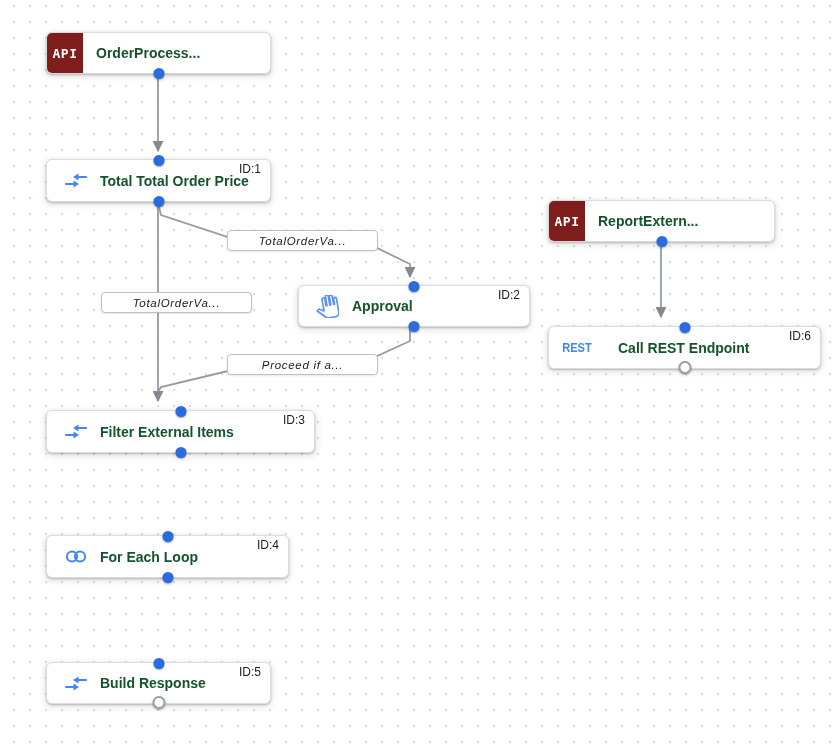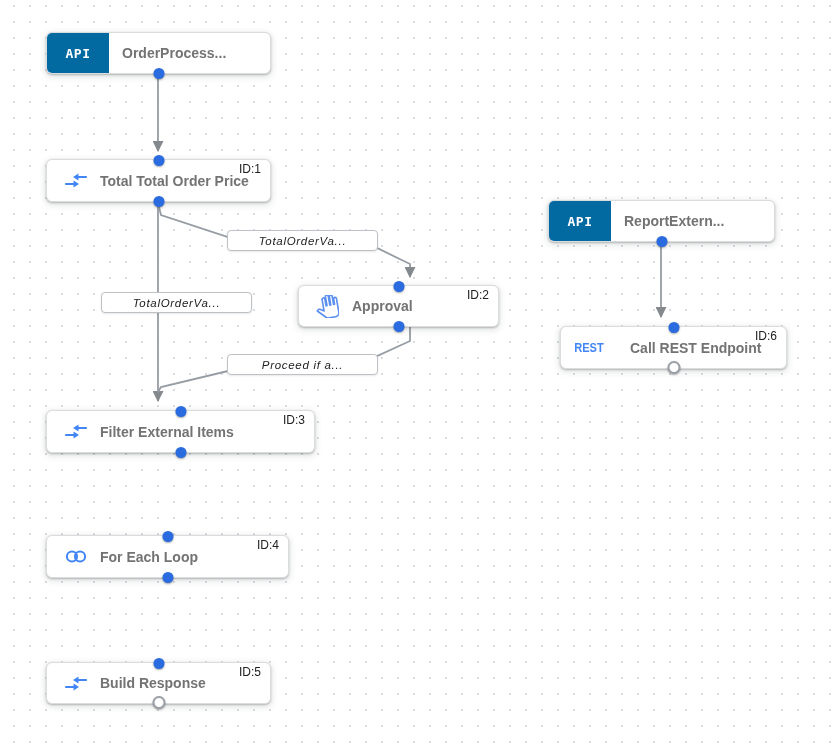--- a/index.html
+++ b/index.html
@@ -12,23 +12,23 @@
   }
   svg.edges{position:absolute;left:0;top:0;z-index:1;}
   .edge-path{fill:none;stroke:#969CA3;stroke-width:1.8px;}
 
   .node{
     position:absolute;z-index:3;background:#fff;
     border:1px solid #DADCE0;border-radius:6px;
     box-shadow:0 1px 2px rgba(60,64,67,.30),0 2px 6px 1px rgba(60,64,67,.15);
     display:flex;align-items:center;box-sizing:border-box;
   }
-  .node .title{font-size:14px;font-weight:700;color:#737373;white-space:nowrap;}
+  .node .title{font-size:14px;font-weight:700;color:#14532d;white-space:nowrap;}
   .trigger .badge{
-    width:62px;align-self:stretch;flex:none;background:#0369a1;
+    width:36px;align-self:stretch;flex:none;background:#7f1d1d;
     border-radius:5px 0 0 5px;color:#fff;display:flex;align-items:center;justify-content:center;
     font-family:"DejaVu Sans Mono",monospace;font-size:13px;font-weight:700;letter-spacing:.5px;
   }
   .trigger .title{margin-left:13px;}
   .id-label{position:absolute;top:2px;right:9px;font-size:12px;font-weight:400;color:#202124;}
   .icon-area{width:27px;margin:0 11px 0 15px;flex:none;display:flex;align-items:center;justify-content:center;}
   .rest-icon-area{width:38px;margin:0 22px 0 9px;}
   .rest-text{font-size:13.5px;font-weight:700;color:#4285F4;display:inline-block;transform:scaleX(.82);letter-spacing:0;}
 
   .dot{
@@ -85,21 +85,21 @@
         <path d="M9.5,8.6 L15,12 L9.5,15.4 Z" fill="#4285F4"></path>
         <path d="M22,5 H14" stroke="#4285F4" stroke-width="2.2" stroke-linecap="round" fill="none"></path>
         <path d="M14.5,1.6 L9,5 L14.5,8.4 Z" fill="#4285F4"></path>
       </svg>
     </span>
     <span class="title">Total Total Order Price</span>
     <span class="dot dot-top"></span>
     <span class="dot dot-bottom"></span>
   </div>
 
-  <div class="node task" style="left:298px;top:285px;width:201px;height:42px">
+  <div class="node task" style="left:298px;top:285px;width:232px;height:42px">
     <span class="id-label">ID:2</span>
     <span class="icon-area">
       <svg width="23" height="23" viewBox="0 0 24 24">
         <g transform="rotate(-10 12 14)">
           <path d="M23,5.5 V20 c0,2.2 -1.8,4 -4,4 h-7.3 c-1.08,0 -2.1,-0.43 -2.85,-1.19 L1,14.83 c0,0 1.26,-1.23 1.3,-1.25 c0.22,-0.19 0.49,-0.29 0.79,-0.29 c0.22,0 0.42,0.06 0.6,0.16 c0.04,0.01 4.31,2.46 4.31,2.46 V4 c0,-0.83 0.67,-1.5 1.5,-1.5 S11,3.17 11,4 v7 h1 V1.5 c0,-0.83 0.67,-1.5 1.5,-1.5 S15,0.67 15,1.5 V11 h1 V2.5 c0,-0.83 0.67,-1.5 1.5,-1.5 s1.5,0.67 1.5,1.5 V11 h1 V5.5 c0,-0.83 0.67,-1.5 1.5,-1.5 s1.5,0.67 1.5,1.5 z" fill="none" stroke="#5B8FF0" stroke-width="1.7" stroke-linejoin="round"></path>
         </g>
       </svg>
     </span>
     <span class="title">Approval</span>
     <span class="dot dot-top"></span>
@@ -148,21 +148,21 @@
     <span class="dot dot-top"></span>
     <span class="dot dot-bottom dot-open"></span>
   </div>
 
   <div class="node trigger" style="left:548px;top:200px;width:227px;height:42px">
     <span class="badge">API</span>
     <span class="title">ReportExtern...</span>
     <span class="dot dot-bottom"></span>
   </div>
 
-  <div class="node task" style="left:560px;top:326px;width:227px;height:43px">
+  <div class="node task" style="left:548px;top:326px;width:273px;height:43px">
     <span class="id-label">ID:6</span>
     <span class="icon-area rest-icon-area">
       <span class="rest-text">REST</span>
     </span>
     <span class="title">Call REST Endpoint</span>
     <span class="dot dot-top"></span>
     <span class="dot dot-bottom dot-open"></span>
   </div>
 
 </div>

